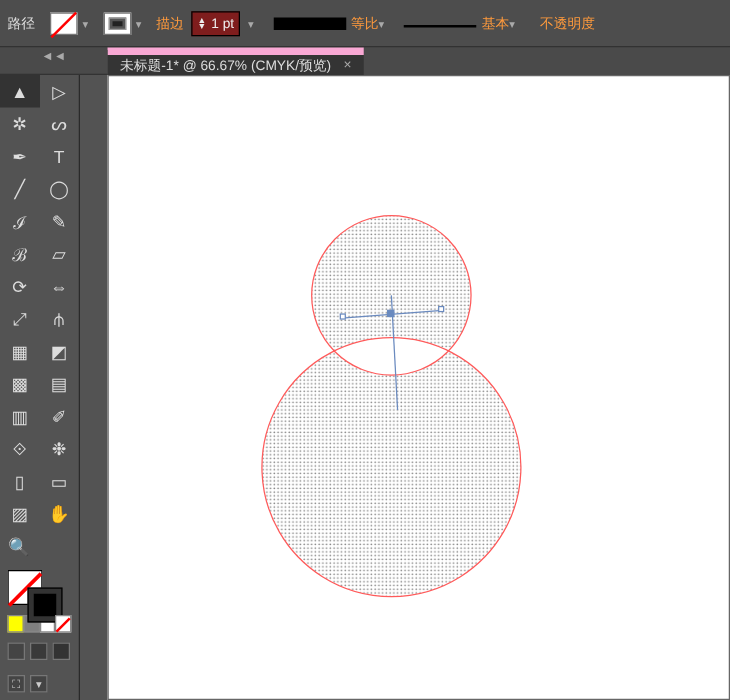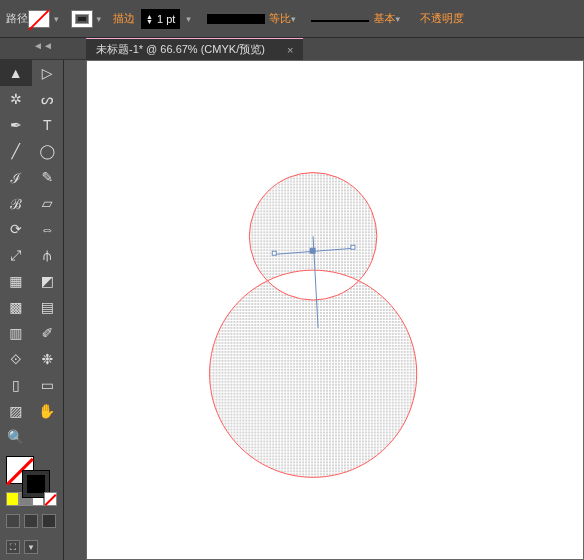--- a/index.html
+++ b/index.html
@@ -1,31 +1,31 @@
 <!DOCTYPE html>
 <html><head>
 <meta charset="utf-8">
 <style>
 * { margin: 0; padding: 0; box-sizing: border-box; }
 body { width: 584px; height: 560px; background: #535353; font-family: "Microsoft YaHei", Arial, sans-serif; font-size: 11px; color: #ccc; overflow: hidden; }
 .top-bar { height: 38px; background: #4d4d4d; display: flex; align-items: center; border-bottom: 1px solid #2a2a2a; padding: 0 6px; }
-.top-bar .lbl { color: #ddd; }
+.top-bar .lbl { color: #ddd; margin-right: 12px; }
 .swatch { width: 22px; height: 18px; background: #fff; border: 1px solid #777; margin-right: 4px; position: relative; }
 .swatch .slash { position:absolute; width:140%; height:2px; background:red; top:50%; left:-20%; transform: rotate(-45deg); }
 .swatch .innerbox{ position:absolute; inset:3px; background:#555; border:1px solid #999;}
 .swatch .innerbox2{ position:absolute; inset:6px; background:#222;}
 .top-bar .chev { color:#aaa; margin-right:12px; font-size:9px;}
 .orange { color: #ff9a3c; font-family: Liberation Mono, monospace; }
-.ptfield { display:flex; align-items:center; background:#000000; border:1px solid #000; height:20px; padding:0 4px; margin:0 6px;}
+.ptfield { display:flex; align-items:center; background:#7f1d1d; border:1px solid #000; height:20px; padding:0 4px; margin:0 6px;}
 .ptfield .ud{ display:flex; flex-direction:column; margin-right:4px; line-height:5px; font-size:7px; color:#999;}
 .ptfield span{color:#eee;}
 .strokesamp{ width:58px; height:10px; background:#000; margin:0 4px;}
 .strokesamp.thin{height:2px; margin-top:4px;}
 .tabstrip{ height:22px; background:#4a4a4a; display:flex; align-items:stretch; padding-left:86px;}
-.tab{ background:#343434; color:#ddd; padding:3px 10px; display:flex; align-items:center; font-size:11px; border-top:1px solid #f9a8d4;gap:12px;}
+.tab{ background:#343434; color:#ddd; padding:3px 10px; display:flex; align-items:center; font-size:11px; border-top:6px solid #f9a8d4;}
 .tab .x{ margin-left:10px; color:#aaa; font-size:11px;}
 .workarea{ position:absolute; left:86px; top:60px; right:0; bottom:0; background:#fff; border:1px solid #666;}
 .canvas{position:absolute; inset:0;}
 .sidepanel-btn{ position:absolute; left:0; top:40px; width:86px; height:20px; background:#4a4a4a; border-bottom:1px solid #333; text-align:center; font-size:10px; color:#aaa;}
 .toolbox{ position:absolute; left:0; top:60px; width:64px; bottom:0; background:#535353; border-right:1px solid #2a2a2a; display:flex; flex-direction:column;}
 .toolgrid{ display:grid; grid-template-columns: 1fr 1fr; }
 .tool{ height:26px; display:flex; align-items:center; justify-content:center; color:#ddd; font-size:14px; border:0; background:transparent;}
 .tool.active{ background:#333;}
 .fillstroke{ position:relative; height:50px; margin:6px;}
 .fsbig{ position:absolute; width:28px; height:28px; background:#fff; border:1px solid #000;}

